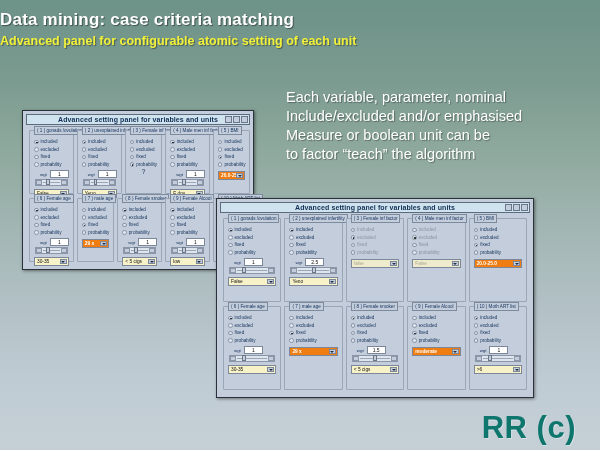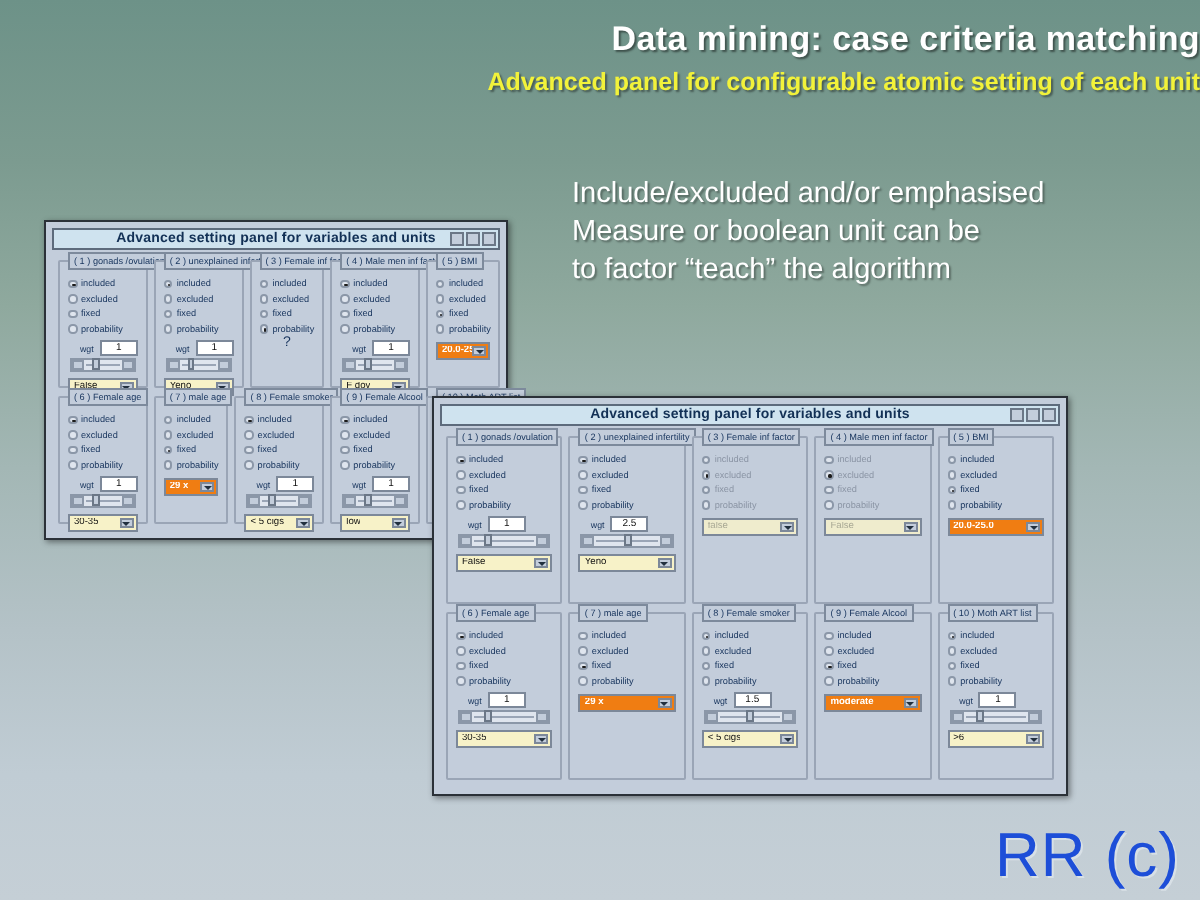--- a/index.html
+++ b/index.html
@@ -4,42 +4,42 @@
 <style>
   html,body{margin:0;padding:0;}
   body{
     width:600px;height:450px;overflow:hidden;
     font-family:"Liberation Sans",sans-serif;
     background:linear-gradient(to bottom,#6d9288 0%,#7c9b90 18%,#8fa99e 34%,#a3b7b5 52%,#b4c2c7 70%,#c0ccd4 86%,#c5cfd6 100%);
     position:relative;
   }
 
   
-  .title-block{position:absolute;top:10px;left:0;width:600px;text-align:right;}
+  .title-block{position:absolute;top:10px;left:0;width:600px;text-align:left;}
   .slide-title{
     font-size:17px;font-weight:bold;color:#ffffff;letter-spacing:.2px;
     text-shadow:1px 1px 1px rgba(0,0,0,.45);
   }
   .slide-subtitle{
     font-size:12.5px;font-weight:bold;color:#f2f23a;margin-top:4px;
     text-shadow:1px 1px 1px rgba(0,0,0,.4);
   }
 
   
   .body-text{
     position:absolute;left:286px;top:88px;width:300px;
     font-size:14.5px;line-height:19px;color:#ffffff;
     text-shadow:1px 1px 1px rgba(0,0,0,.35);
   }
   .body-text b{font-weight:normal;}
 
   
   .watermark{
-    position:absolute;right:10px;bottom:4px;
-    font-size:31px;font-weight:normal;color:#1d4ed8;
+    position:absolute;right:24px;bottom:4px;
+    font-size:31px;font-weight:bold;color:#0f766e;
     text-shadow:1px 1px 0 #d8e0e6;letter-spacing:.5px;
   }
 
   
   .win{
     position:absolute;background:#c3cddb;
     border:1px solid #2b3138;
     box-shadow:1px 1px 3px rgba(0,0,0,.45);
     box-sizing:border-box;
   }
@@ -123,20 +123,21 @@
 </style>
 </head>
 <body>
 
 <div class="title-block">
   <div class="slide-title">Data mining: case criteria matching</div>
   <div class="slide-subtitle">Advanced panel for configurable atomic setting of each unit</div>
 </div>
 
 <div class="body-text">
+  <div>Each variable, parameter, nominal</div>
   <div>Include/excluded and/or emphasised</div>
   <div>Measure or boolean unit can be</div>
   <div>
     <span>to factor “</span><b>teach</b><span>” the algorithm</span>
   </div>
 </div>
 
 <div class="win" id="back-window" style="left:22px;top:110px;width:232px;height:160px;">
   <div class="titlebar">
     <span class="tb-text">Advanced setting panel for variables and units</span>

